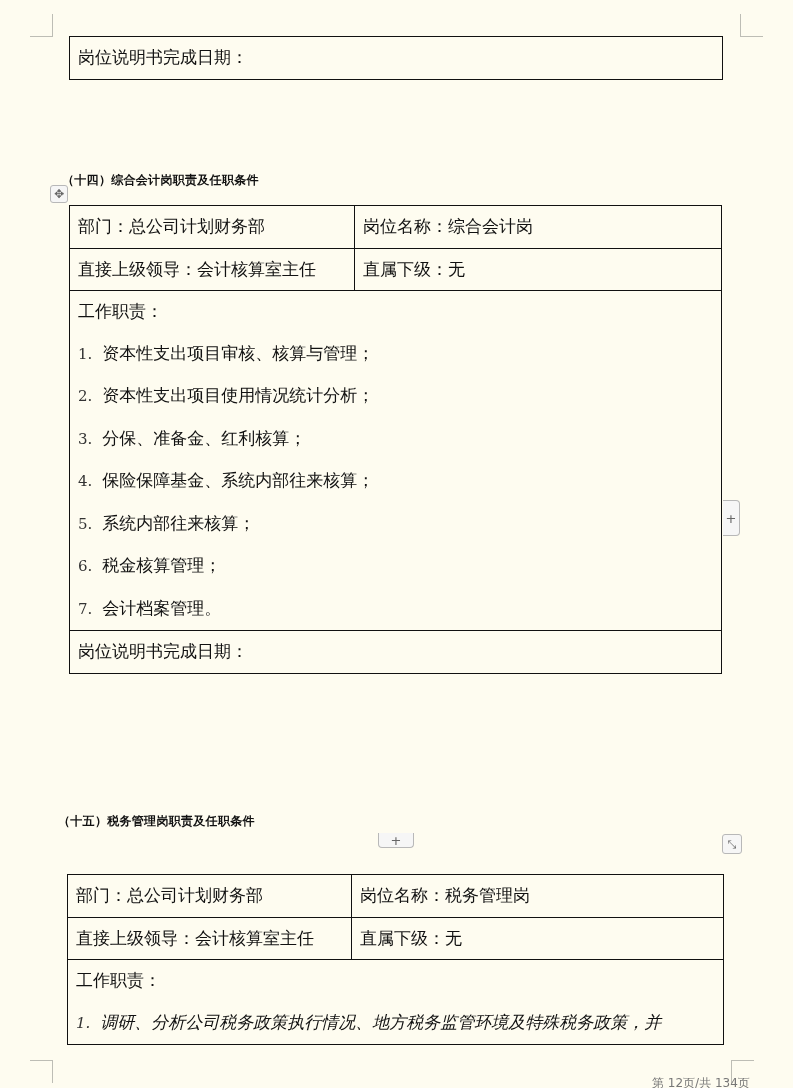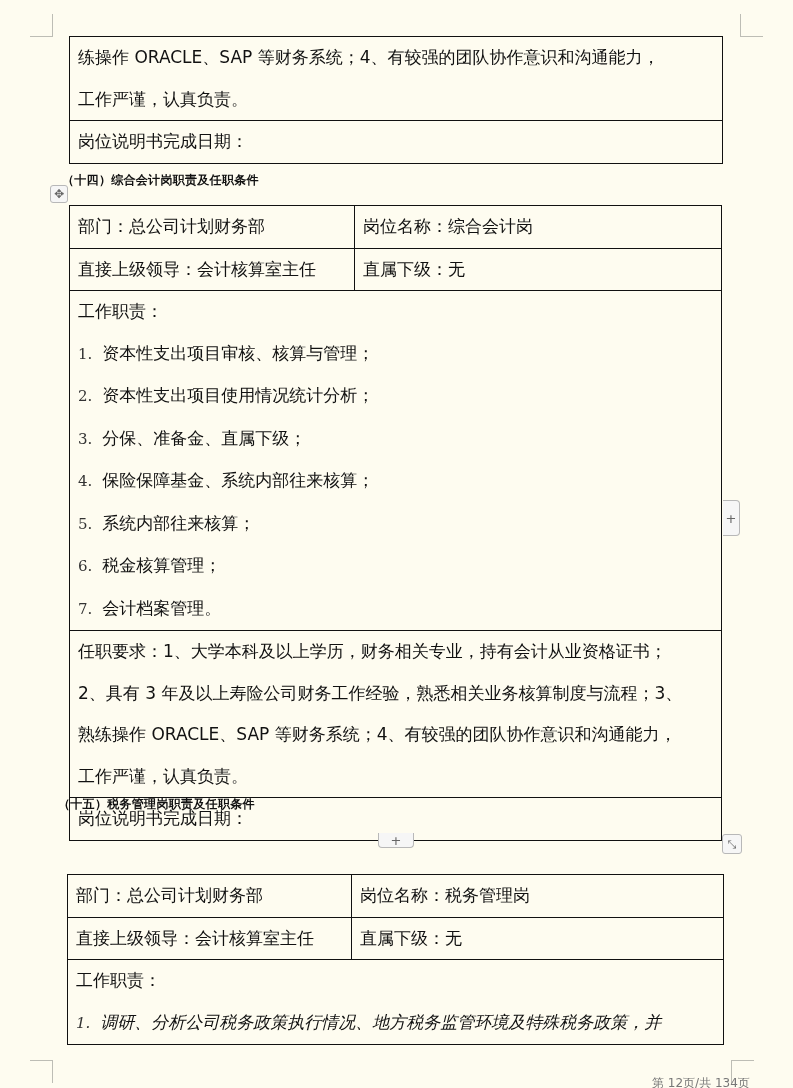--- a/index.html
+++ b/index.html
@@ -29,26 +29,20 @@
 </head>
 <body>
 
 <div class="corner c-tl"></div>
 <div class="corner c-tr"></div>
 <div class="corner c-bl"></div>
 <div class="corner c-br"></div>
 
 <table class="doc" style="left:69px; top:36px; width:654px;">
   <tbody>
-      <tr>
-    <td>
-      <div>练操作 ORACLE、SAP 等财务系统；4、有较强的团队协作意识和沟通能力，</div>
-      <div>工作严谨，认真负责。</div>
-    </td>
-  </tr>
   <tr>
     <td>岗位说明书完成日期：</td>
   </tr>
 </tbody>
   </table>
 
 <div class="h" style="left:62px; top:172px;">（十四）综合会计岗职责及任职条件</div>
 <div class="handle" style="left:50px; top:185px; width:16px; height:16px; font-size:12px;">✥</div>
 
 <table class="doc" style="left:69px; top:205px; width:653px;">
@@ -63,46 +57,38 @@
   </tr>
   <tr>
     <td>直接上级领导：会计核算室主任</td>
     <td>直属下级：无</td>
   </tr>
   <tr>
     <td colspan="2">
       <div>工作职责：</div>
       <div><span class="num">1.</span><span>资本性支出项目审核、核算与管理；</span></div>
       <div><span class="num">2.</span><span>资本性支出项目使用情况统计分析；</span></div>
-      <div><span class="num">3.</span><span>分保、准备金、直属下级；</span></div>
+      <div><span class="num">3.</span><span>分保、准备金、红利核算；</span></div>
       <div><span class="num">4.</span><span>保险保障基金、系统内部往来核算；</span></div>
       <div><span class="num">5.</span><span>系统内部往来核算；</span></div>
       <div><span class="num">6.</span><span>税金核算管理；</span></div>
       <div><span class="num">7.</span><span>会计档案管理。</span></div>
-    </td>
-  </tr>
-  <tr>
-    <td colspan="2">
-      <div>任职要求：1、大学本科及以上学历，财务相关专业，持有会计从业资格证书；</div>
-      <div>2、具有 3 年及以上寿险公司财务工作经验，熟悉相关业务核算制度与流程；3、</div>
-      <div>熟练操作 ORACLE、SAP 等财务系统；4、有较强的团队协作意识和沟通能力，</div>
-      <div>工作严谨，认真负责。</div>
     </td>
   </tr>
   <tr>
     <td colspan="2">岗位说明书完成日期：</td>
   </tr>
 </tbody>
   </table>
 
 <div class="handle" style="left:723px; top:500px; width:16px; height:34px; border-left:none; border-radius:0 4px 4px 0;">+</div>
 <div class="handle" style="left:378px; top:833px; width:34px; height:14px; border-top:none; border-radius:0 0 4px 4px;">+</div>
 <div class="handle" style="left:722px; top:834px; width:18px; height:18px; font-size:11px;">⤡</div>
 
-<div class="h" style="left:58px; top:796px;">（十五）税务管理岗职责及任职条件</div>
+<div class="h" style="left:58px; top:813px;">（十五）税务管理岗职责及任职条件</div>
 
 <table class="doc" style="left:67px; top:874px; width:657px;">
   <colgroup>
       <col style="width:284px">
       <col>
     </colgroup>
   <tbody>
       <tr>
     <td>部门：总公司计划财务部</td>
     <td>岗位名称：税务管理岗</td>

